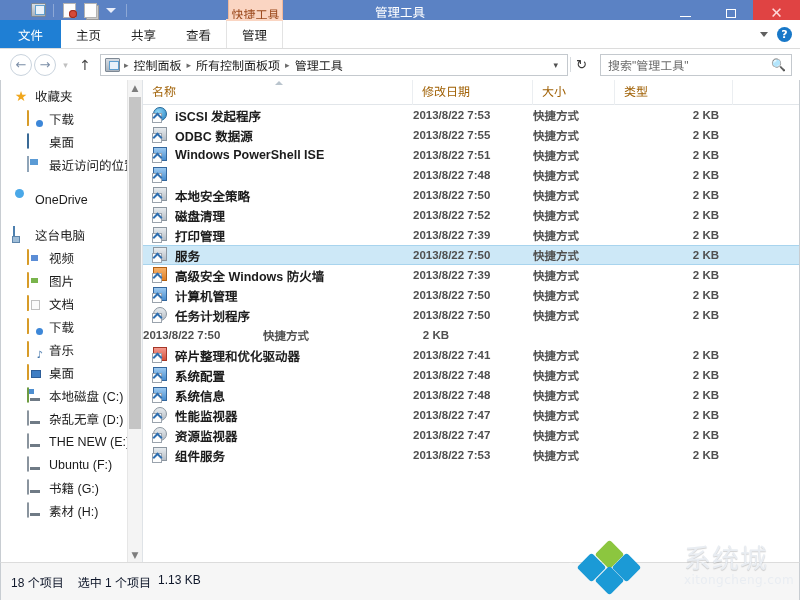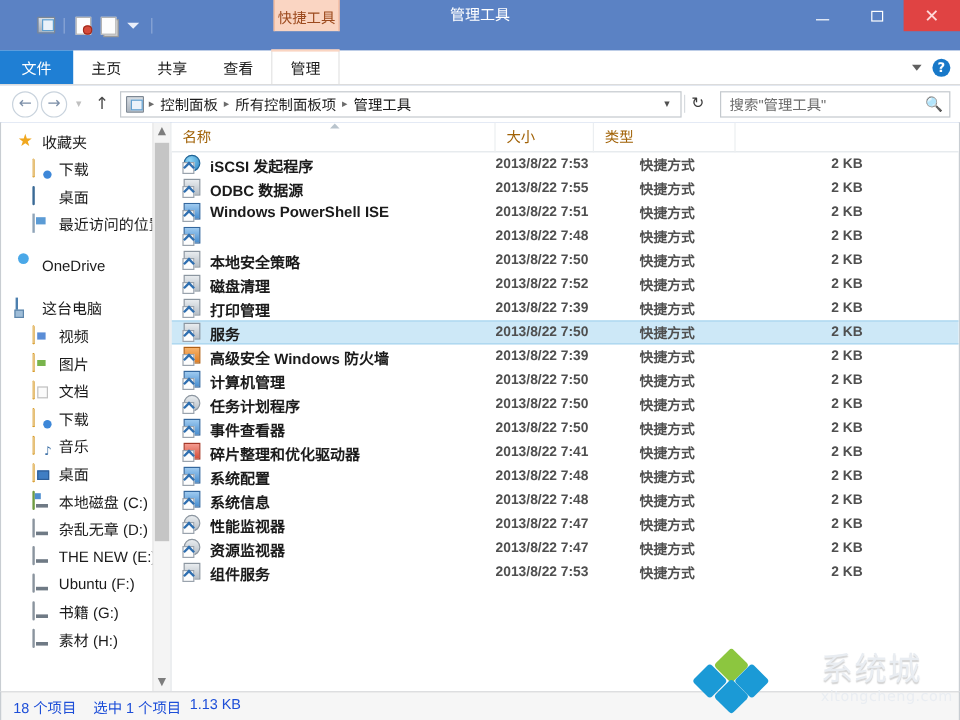--- a/index.html
+++ b/index.html
@@ -16,21 +16,21 @@
     position: absolute;
     left: 0; top: 0;
     width: 800px; height: 600px;
     background: #5b82c4;
     display: flex; flex-direction: column;
   }
 
   
   .titlebar {
     position: relative;
-    height: 42px;
+    height: 20px;
     background: #5b82c4;
     display: flex; align-items: center;
     flex: none;
     padding-left: 23px;
   }
   .qat {
     display: flex; align-items: center;
     padding-left: 6px; gap: 3px;
     height: 100%;
   }
@@ -539,29 +539,29 @@
   }
   .f-sq.blue { background: linear-gradient(#9ecaf0, #4a8fd0); border-color: #33679e; }
   .f-sq.globe { border-radius: 50%; background: radial-gradient(circle at 35% 30%, #8fd6f5, #2a84c4); border-color: #1f6496; }
   .f-sq.gray { background: linear-gradient(#e8ecef, #b6bec6); }
   .f-sq.orange { background: linear-gradient(#f7b26a, #e07f25); border-color: #b05f12; }
   .f-sq.red { background: linear-gradient(#f49a8f, #d5503b); border-color: #a53727; }
   .f-sq.circle { border-radius: 50%; }
 
   
   .statusbar {
-    height: 24px;
+    height: 38px;
     background: #f6f6f6;
     border-top: 1px solid #dcdcdc;
     border-left: 1px solid #c8cdd2;
     border-right: 1px solid #c8cdd2;
     display: flex; align-items: center;
     padding-left: 10px;
     font-size: 12px;
-    color: #1d4ed8;
+    color: #0f172a;
     gap: 14px;
     flex: none;
   }
   .statusbar .sel { display: flex; gap: 7px; }
 
   
   .wm-baidu {
     position: absolute;
     right: 88px; bottom: 36px;
     opacity: 0.32;
@@ -815,20 +815,23 @@
       </div>
     </div>
 
     <div class="filepane">
 
       <div class="colhdr">
         <div class="col c-name">
           <span>名称</span>
           <span class="sort-caret"></span>
         </div>
+        <div class="col c-date">
+          <span>修改日期</span>
+        </div>
         <div class="col c-size">
           <span>大小</span>
         </div>
         <div class="col c-type">
           <span>类型</span>
         </div>
       </div>
 
       <div class="rows" id="rows">
           <div class="row">
@@ -945,26 +948,20 @@
               <span class="f-ico">
                 <span class="f-sq gray circle"></span>
               </span>
               <span>任务计划程序</span>
             </div>
             <div class="cell date">2013/8/22 7:50</div>
             <div class="cell type">快捷方式</div>
             <div class="cell size">2 KB</div>
           </div>
           <div class="row">
-            <div class="cell name">
-              <span class="f-ico">
-                <span class="f-sq blue"></span>
-              </span>
-              <span>事件查看器</span>
-            </div>
             <div class="cell date">2013/8/22 7:50</div>
             <div class="cell type">快捷方式</div>
             <div class="cell size">2 KB</div>
           </div>
           <div class="row">
             <div class="cell name">
               <span class="f-ico">
                 <span class="f-sq red"></span>
               </span>
               <span>碎片整理和优化驱动器</span>

